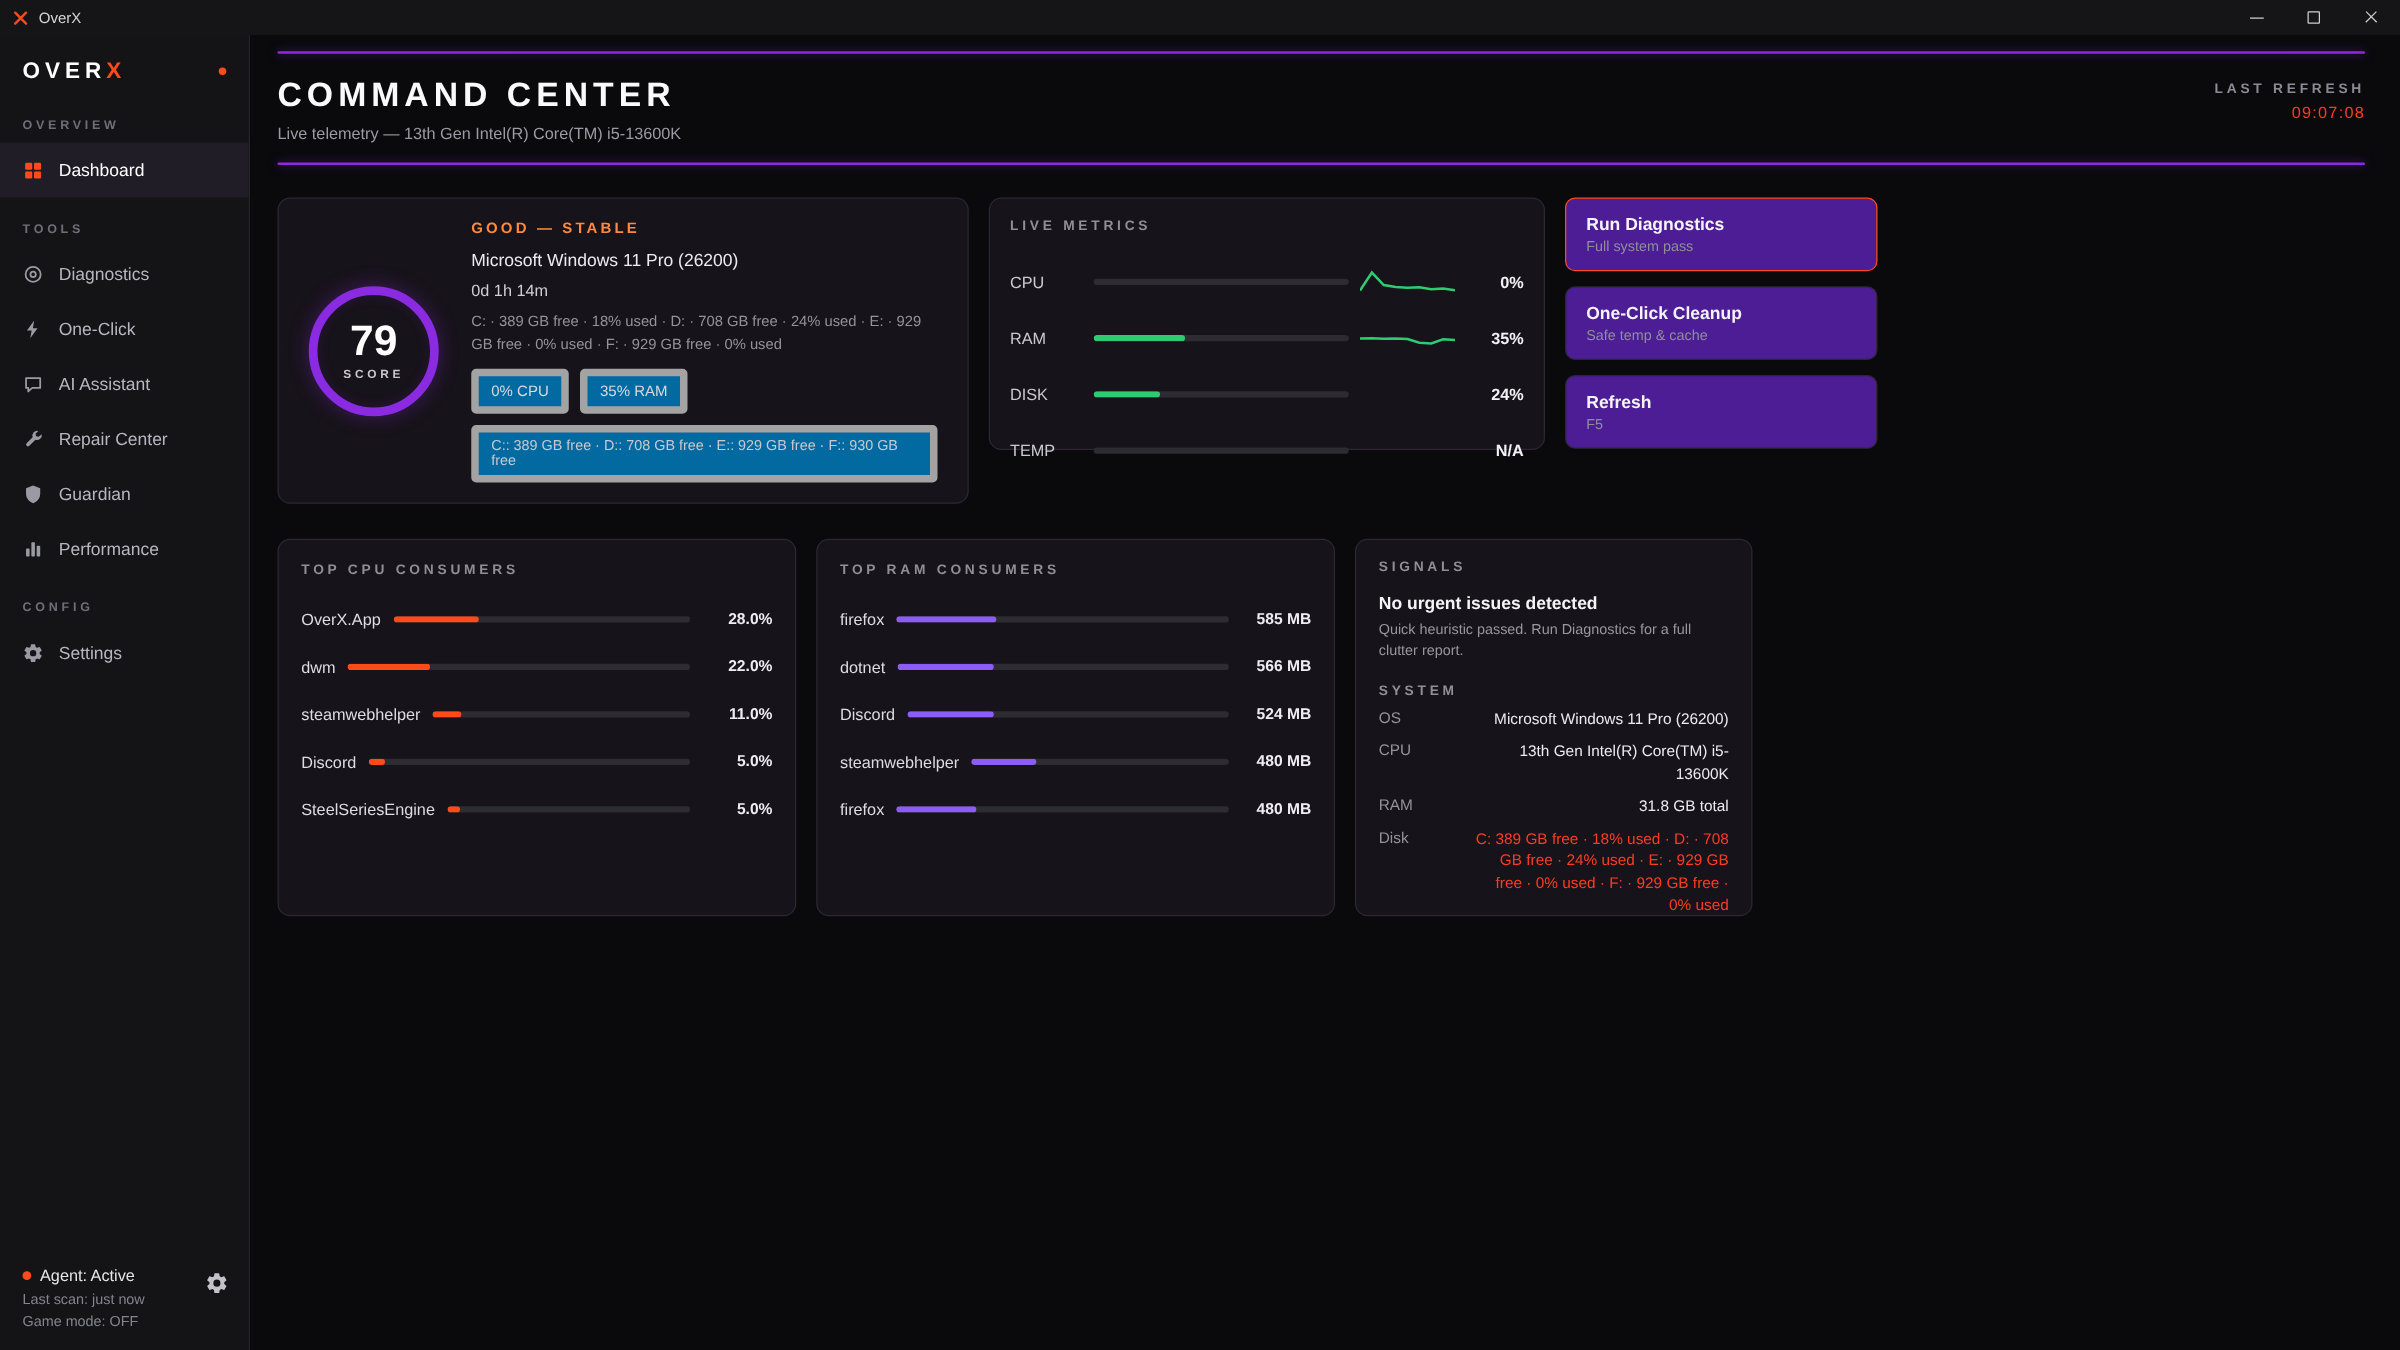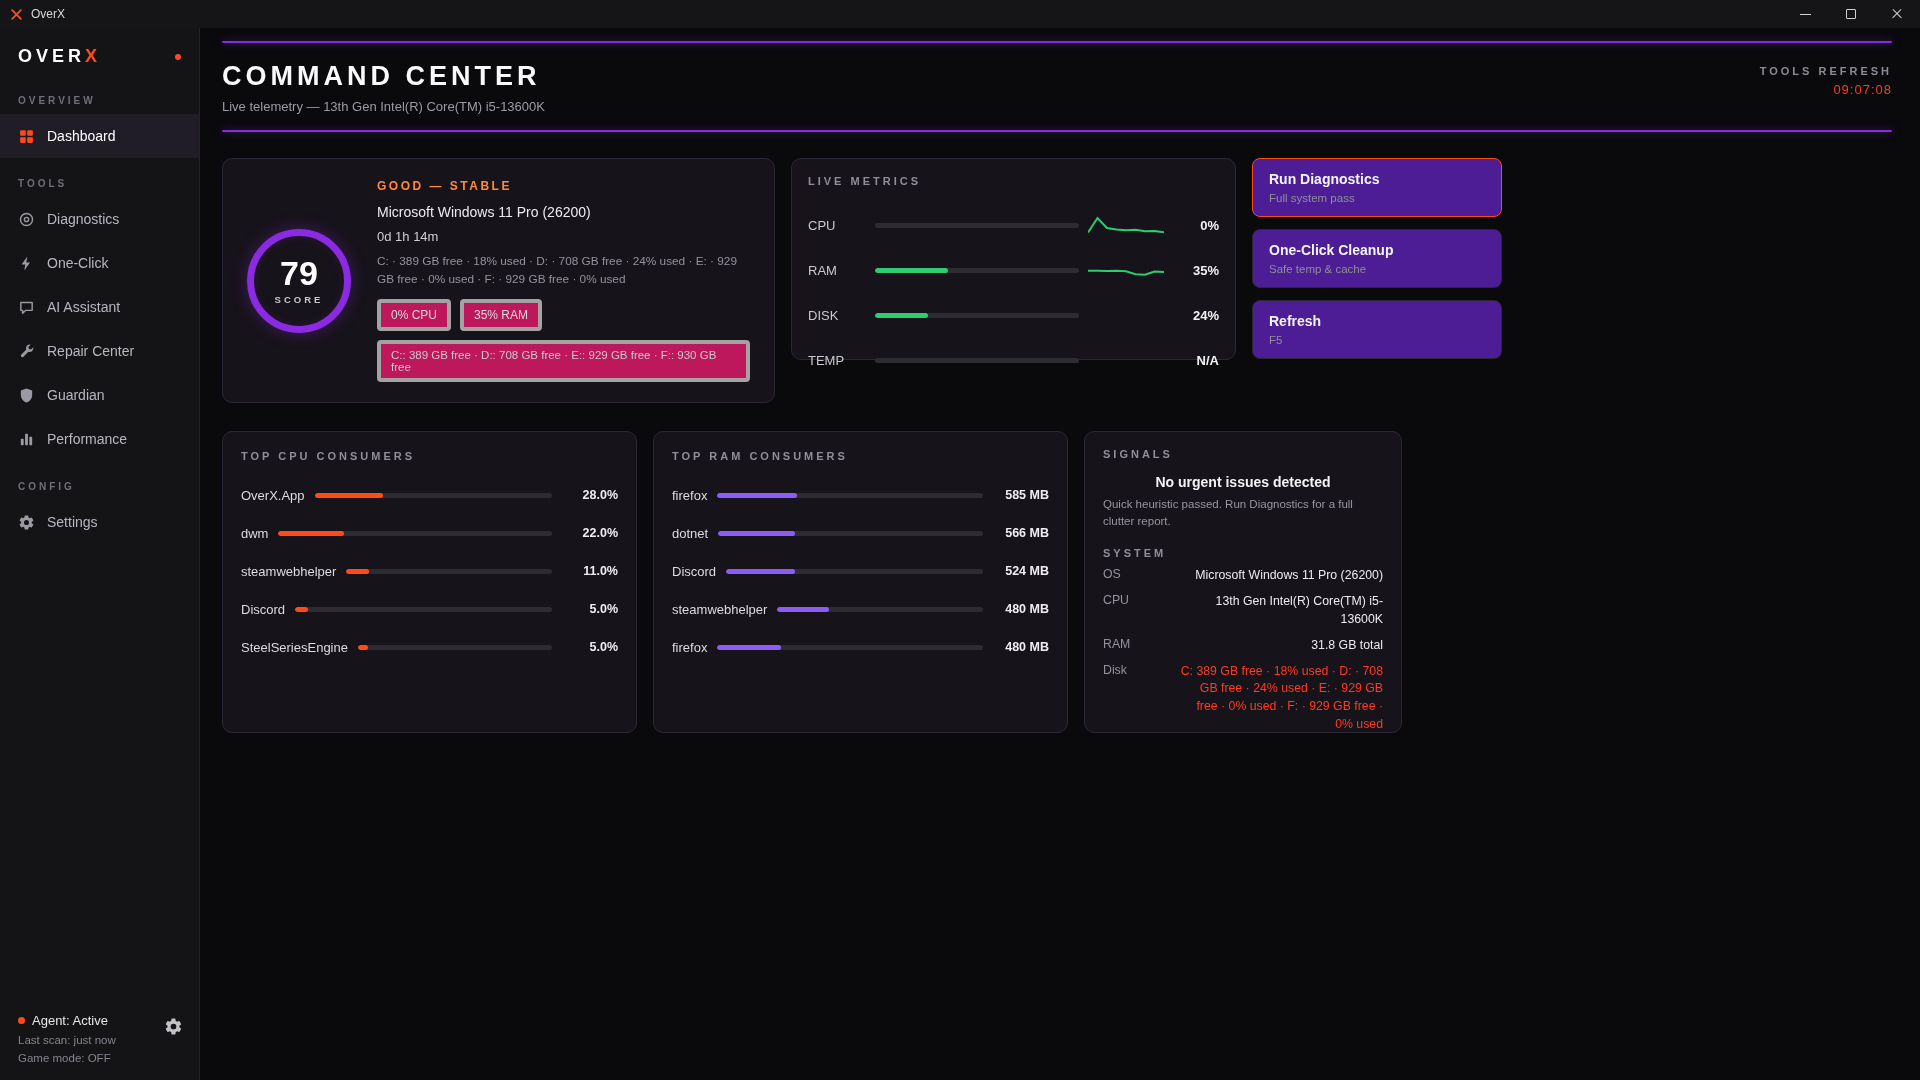--- a/index.html
+++ b/index.html
@@ -72,21 +72,21 @@
                 box-shadow:0 0 16px rgba(138,43,226,.35), inset 0 0 10px rgba(138,43,226,.15);
                 display:flex; flex-direction:column; align-items:center; justify-content:center;text-align:center; }
   .score-num { font-size:34px; font-weight:bold; color:#ffffff; line-height:1; }
   .score-cap { margin-top:4px; font-size:9.5px; letter-spacing:3px; color:#c7c7cd; font-weight:bold; }
   .health-info { flex:1; min-width:0; }
   .health-status { font-size:12px; font-weight:bold; letter-spacing:2.5px; color:var(--status-orange,#ff8a3d); }
   .health-os { margin-top:11px; font-size:14px; color:#ececf0; }
   .health-uptime { margin-top:9px; font-size:13px; color:#cfcfd5; }
   .health-disks { margin-top:9px; font-size:11.8px; color:#93939b; line-height:1.5; }
   .chip-row { margin-top:11px; display:flex; gap:9px; }
-  .chip { display:inline-block; background:#be185d; border:4px solid #a3a3a3; border-radius:4px; padding:5px 10px; font-size:12px; color:#d9d9de; }
+  .chip { display:inline-block; background:#0369a1; border:6px solid #a3a3a3; border-radius:4px; padding:5px 10px; font-size:12px; color:#d9d9de; }
   .chip-wide { margin-top:9px; font-size:11.5px; color:#c9c9cf; max-width:100%; }
 
   
   .metrics-card { width:445px; height:202px; padding:16px; }
   .metric-rows { margin-top:16px; }
   .metric-row { display:flex; align-items:center; gap:9px; height:45px; }
   .m-label { flex:0 0 58px; font-size:13px; color:#c9c9cf; }
   .m-track { flex:1; height:5px; border-radius:3px; background:#2e2c33; overflow:hidden; display:block; }
   .m-fill { display:block; height:100%; border-radius:3px; background:var(--green,#2ecc71); width:0; }
   .m-spark { flex:0 0 76px; height:24px; display:block; }
@@ -106,21 +106,21 @@
   .consumer-row { display:flex; align-items:center; gap:10px; height:38px; }
   .c-name { font-size:13px; color:#dcdce1; flex:0 0 auto; }
   .c-track { flex:1; height:5px; border-radius:3px; background:#2e2c33; display:block; overflow:hidden; }
   .c-fill { display:block; height:100%; border-radius:3px; width:0; }
   .fill-orange { background:var(--accent-orange,#ff5a1f); }
   .fill-purple { background:var(--bar-purple,#8b5cf6); }
   .c-value { flex:0 0 56px; text-align:right; font-size:12.5px; font-weight:bold; color:#eeeef2; }
 
   
   .signals-card { width:318px; height:302px; padding:16px 18px; overflow:hidden; }
-  .sig-headline { margin-top:14px; font-size:14px; font-weight:bold; color:#f4f4f7;text-align:center; }
+  .sig-headline { margin-top:14px; font-size:14px; font-weight:bold; color:#f4f4f7; }
   .sig-desc { margin-top:6px; font-size:11.5px; color:#97979f; line-height:1.45; }
   .sys-title { margin-top:18px; font-size:11px; font-weight:bold; letter-spacing:3px; color:#8f8f98; }
   .sys-rows { margin-top:4px; }
   .sys-row { display:flex; justify-content:space-between; align-items:flex-start; gap:14px; margin-top:8px; font-size:12.3px; }
   .sys-key { color:#93939b; flex:0 0 auto; }
   .sys-value { text-align:right; color:#ececf0; max-width:74%; line-height:1.45; }
   .sys-value.accent { color:var(--refresh-red,#ff3b22); }
 </style>
 </head>
 <body>
@@ -259,21 +259,21 @@
 
     <main class="main">
       <div class="divider d-top"></div>
 
       <div class="page-head">
         <div>
           <h1>COMMAND CENTER</h1>
           <div class="subtitle">Live telemetry — 13th Gen Intel(R) Core(TM) i5-13600K</div>
         </div>
         <div class="refresh-block">
-          <div class="refresh-label">TOOLS REFRESH</div>
+          <div class="refresh-label">LAST REFRESH</div>
           <div class="refresh-time">09:07:08</div>
         </div>
       </div>
 
       <div class="divider d-mid"></div>
 
       <section class="row row1">
         <div class="card health-card">
           <div class="score-ring">
             <div class="score-num">79</div>

